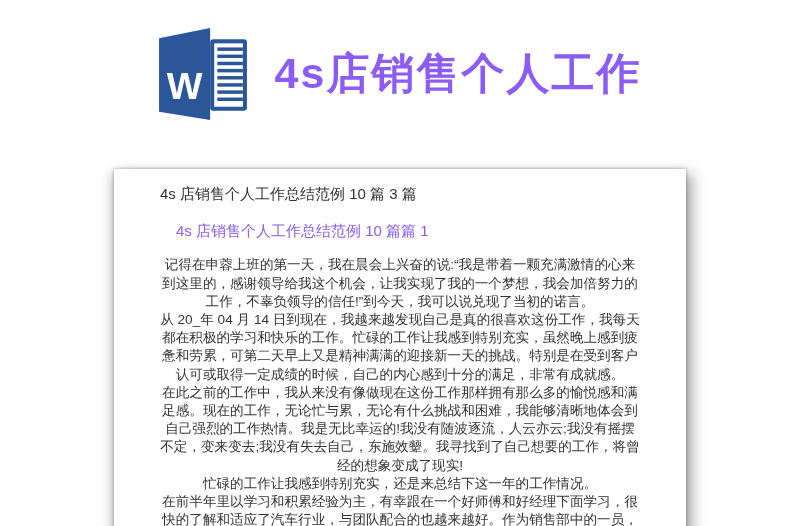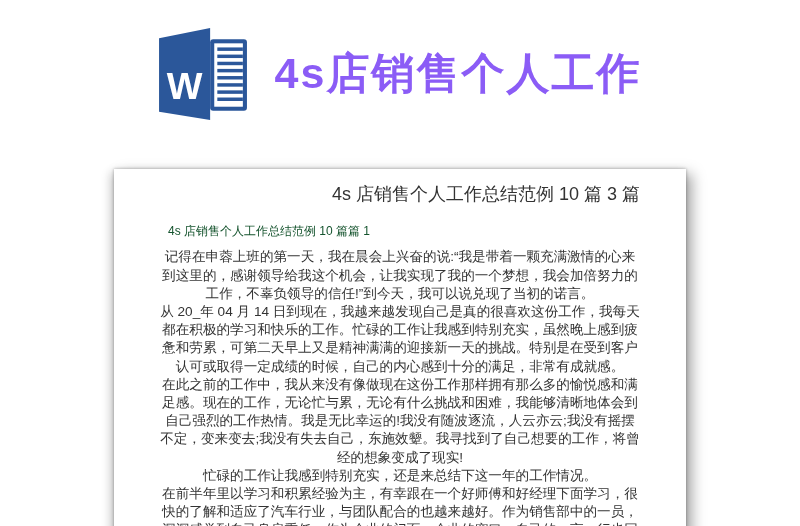--- a/index.html
+++ b/index.html
@@ -42,32 +42,32 @@
     background: #ffffff;
     padding: 16px 46px 30px 46px;
     min-height: 420px;
     box-shadow:
       0 0 3px rgba(0,0,0,0.30),
       6px 5px 13px rgba(0,0,0,0.35),
       -4px 3px 9px rgba(0,0,0,0.16);
   }
   .doc-title {
     margin: 0 0 19px 0;
-    text-align: right;
-    font-size: 18px;
+    text-align: left;
+    font-size: 15px;
     line-height: 18.2px;
     color: #333333;
     font-weight: normal;
   }
   .doc-heading {
-    margin: 8px;
-    font-size: 12px;
+    margin: 16px;
+    font-size: 15px;
     line-height: 18.2px;
     font-weight: normal;
-    color: #14532d;
+    color: #8b5cf6;
   }
   .para {
     margin: 0;
     font-size: 13.6px;
     line-height: 18.2px;
     color: #333333;
     text-align: center;
     word-break: break-all;
   }
 </style>

